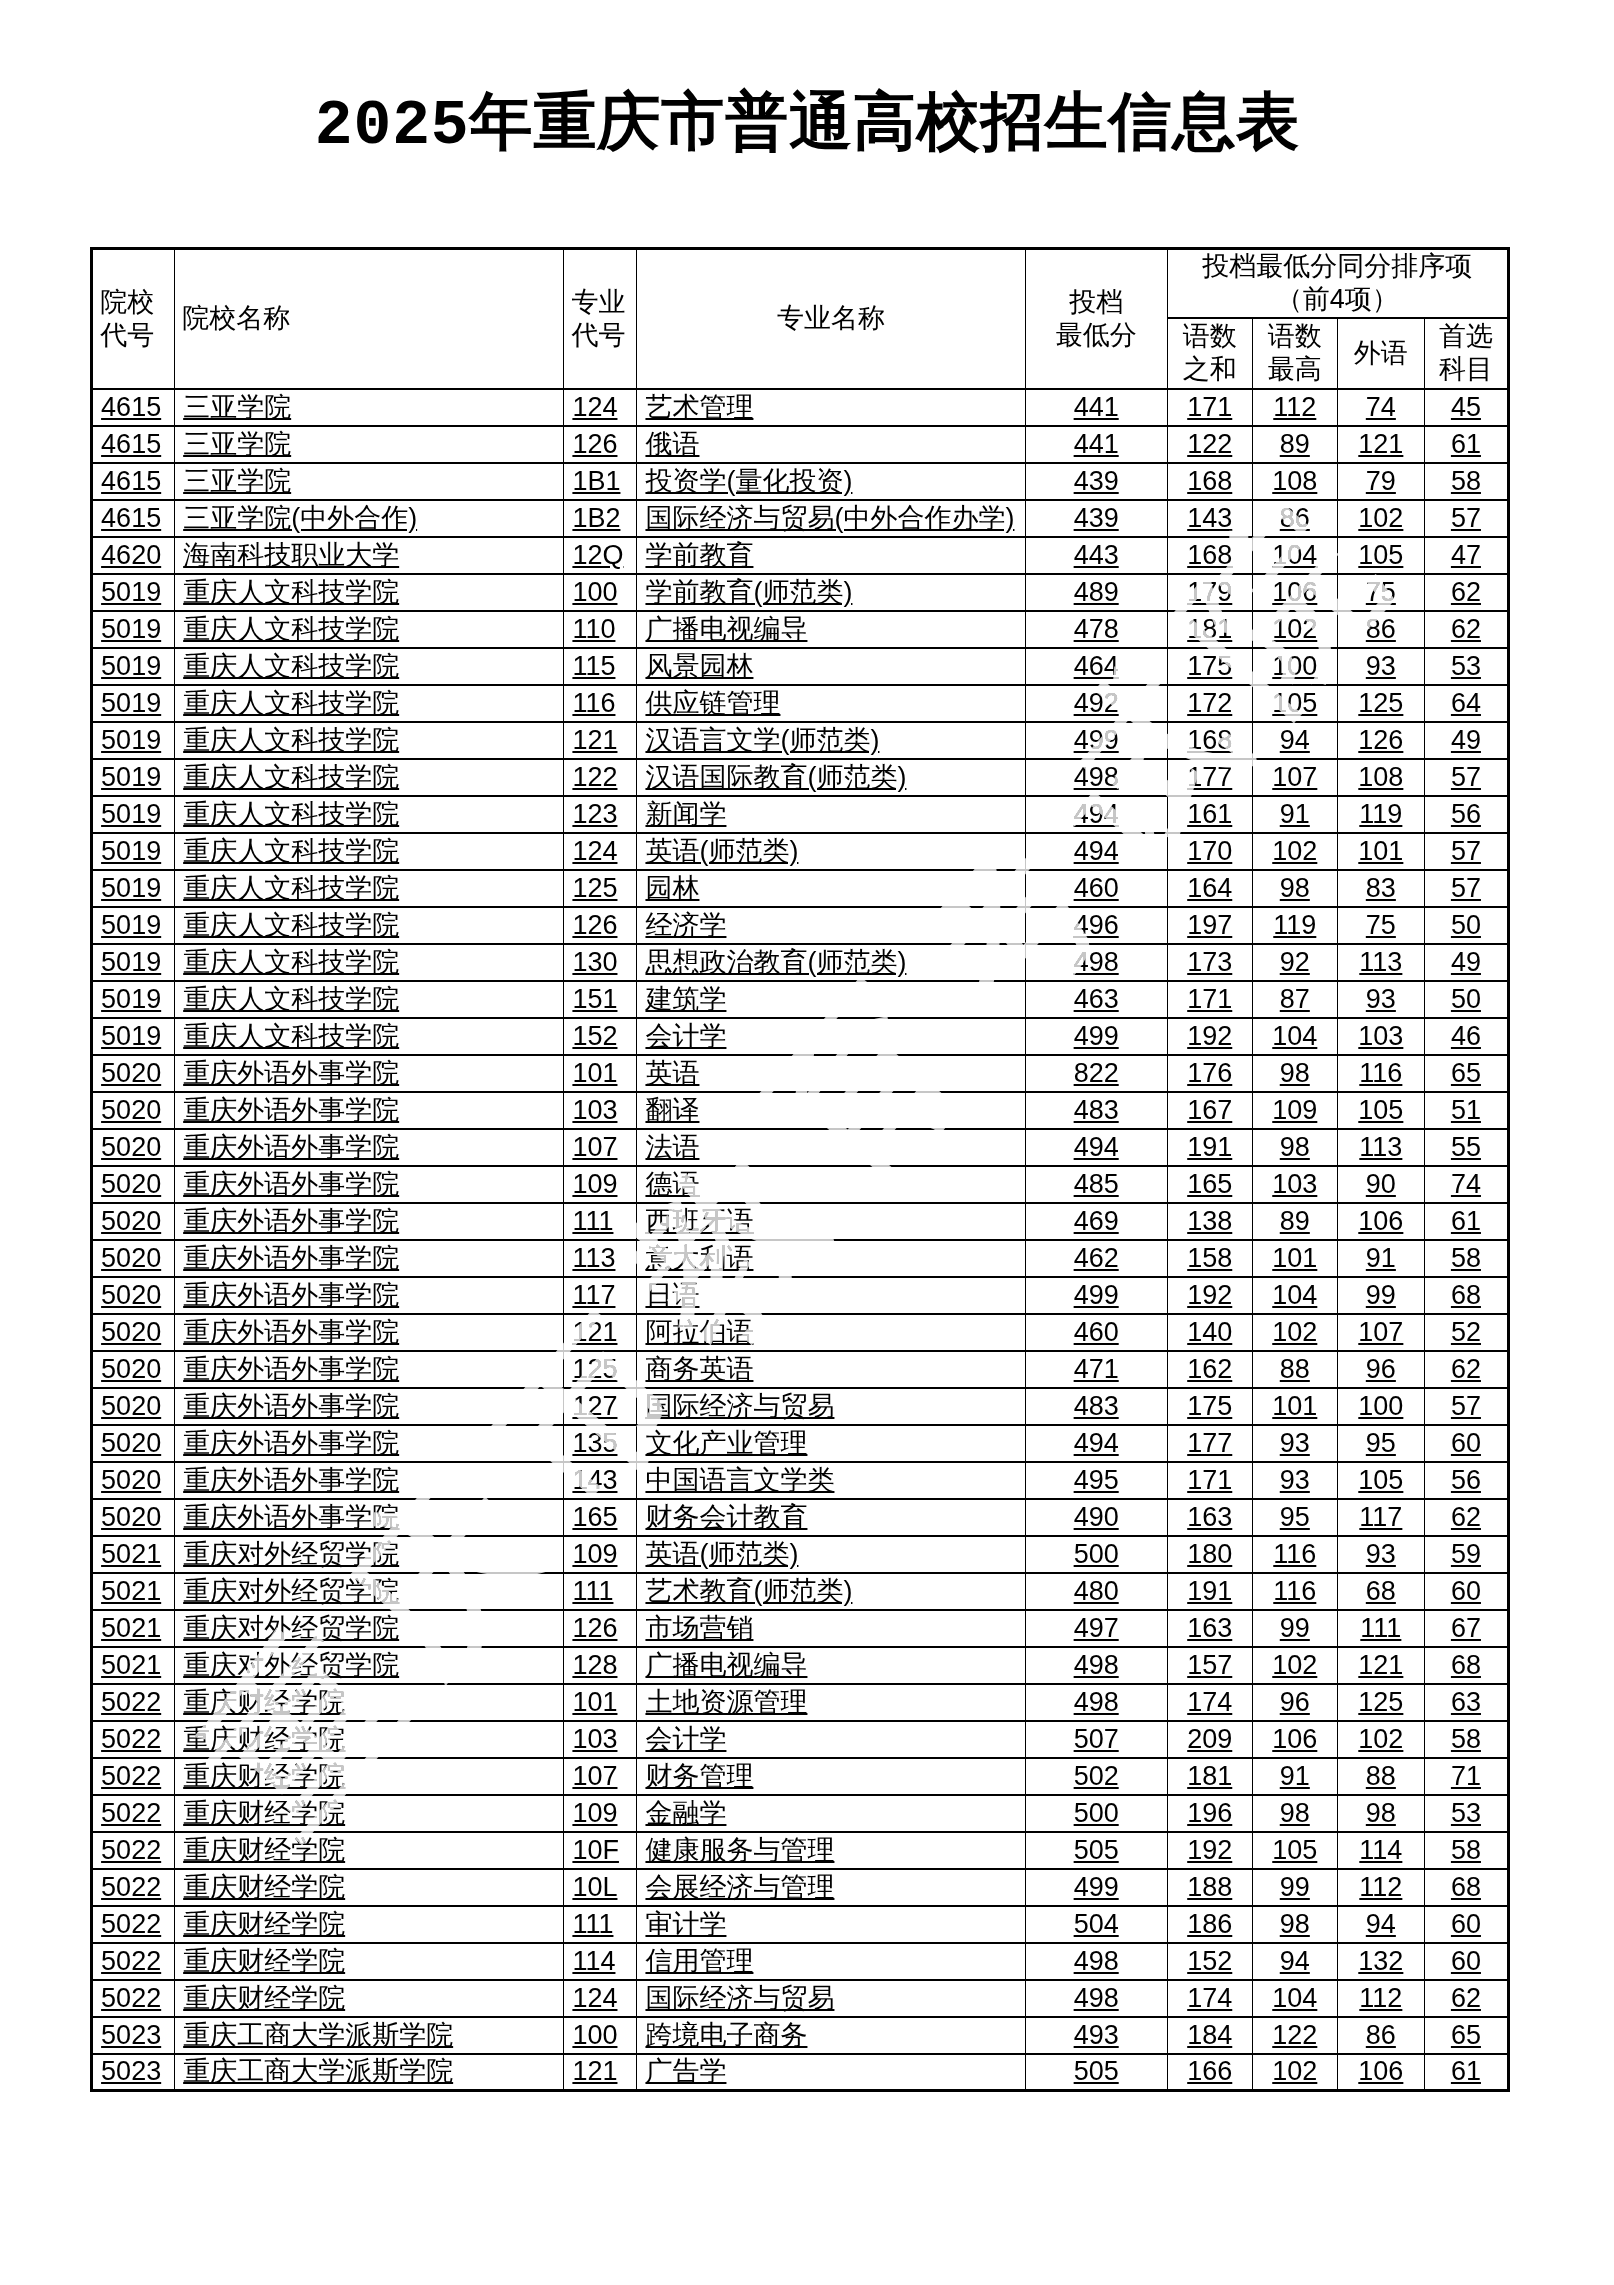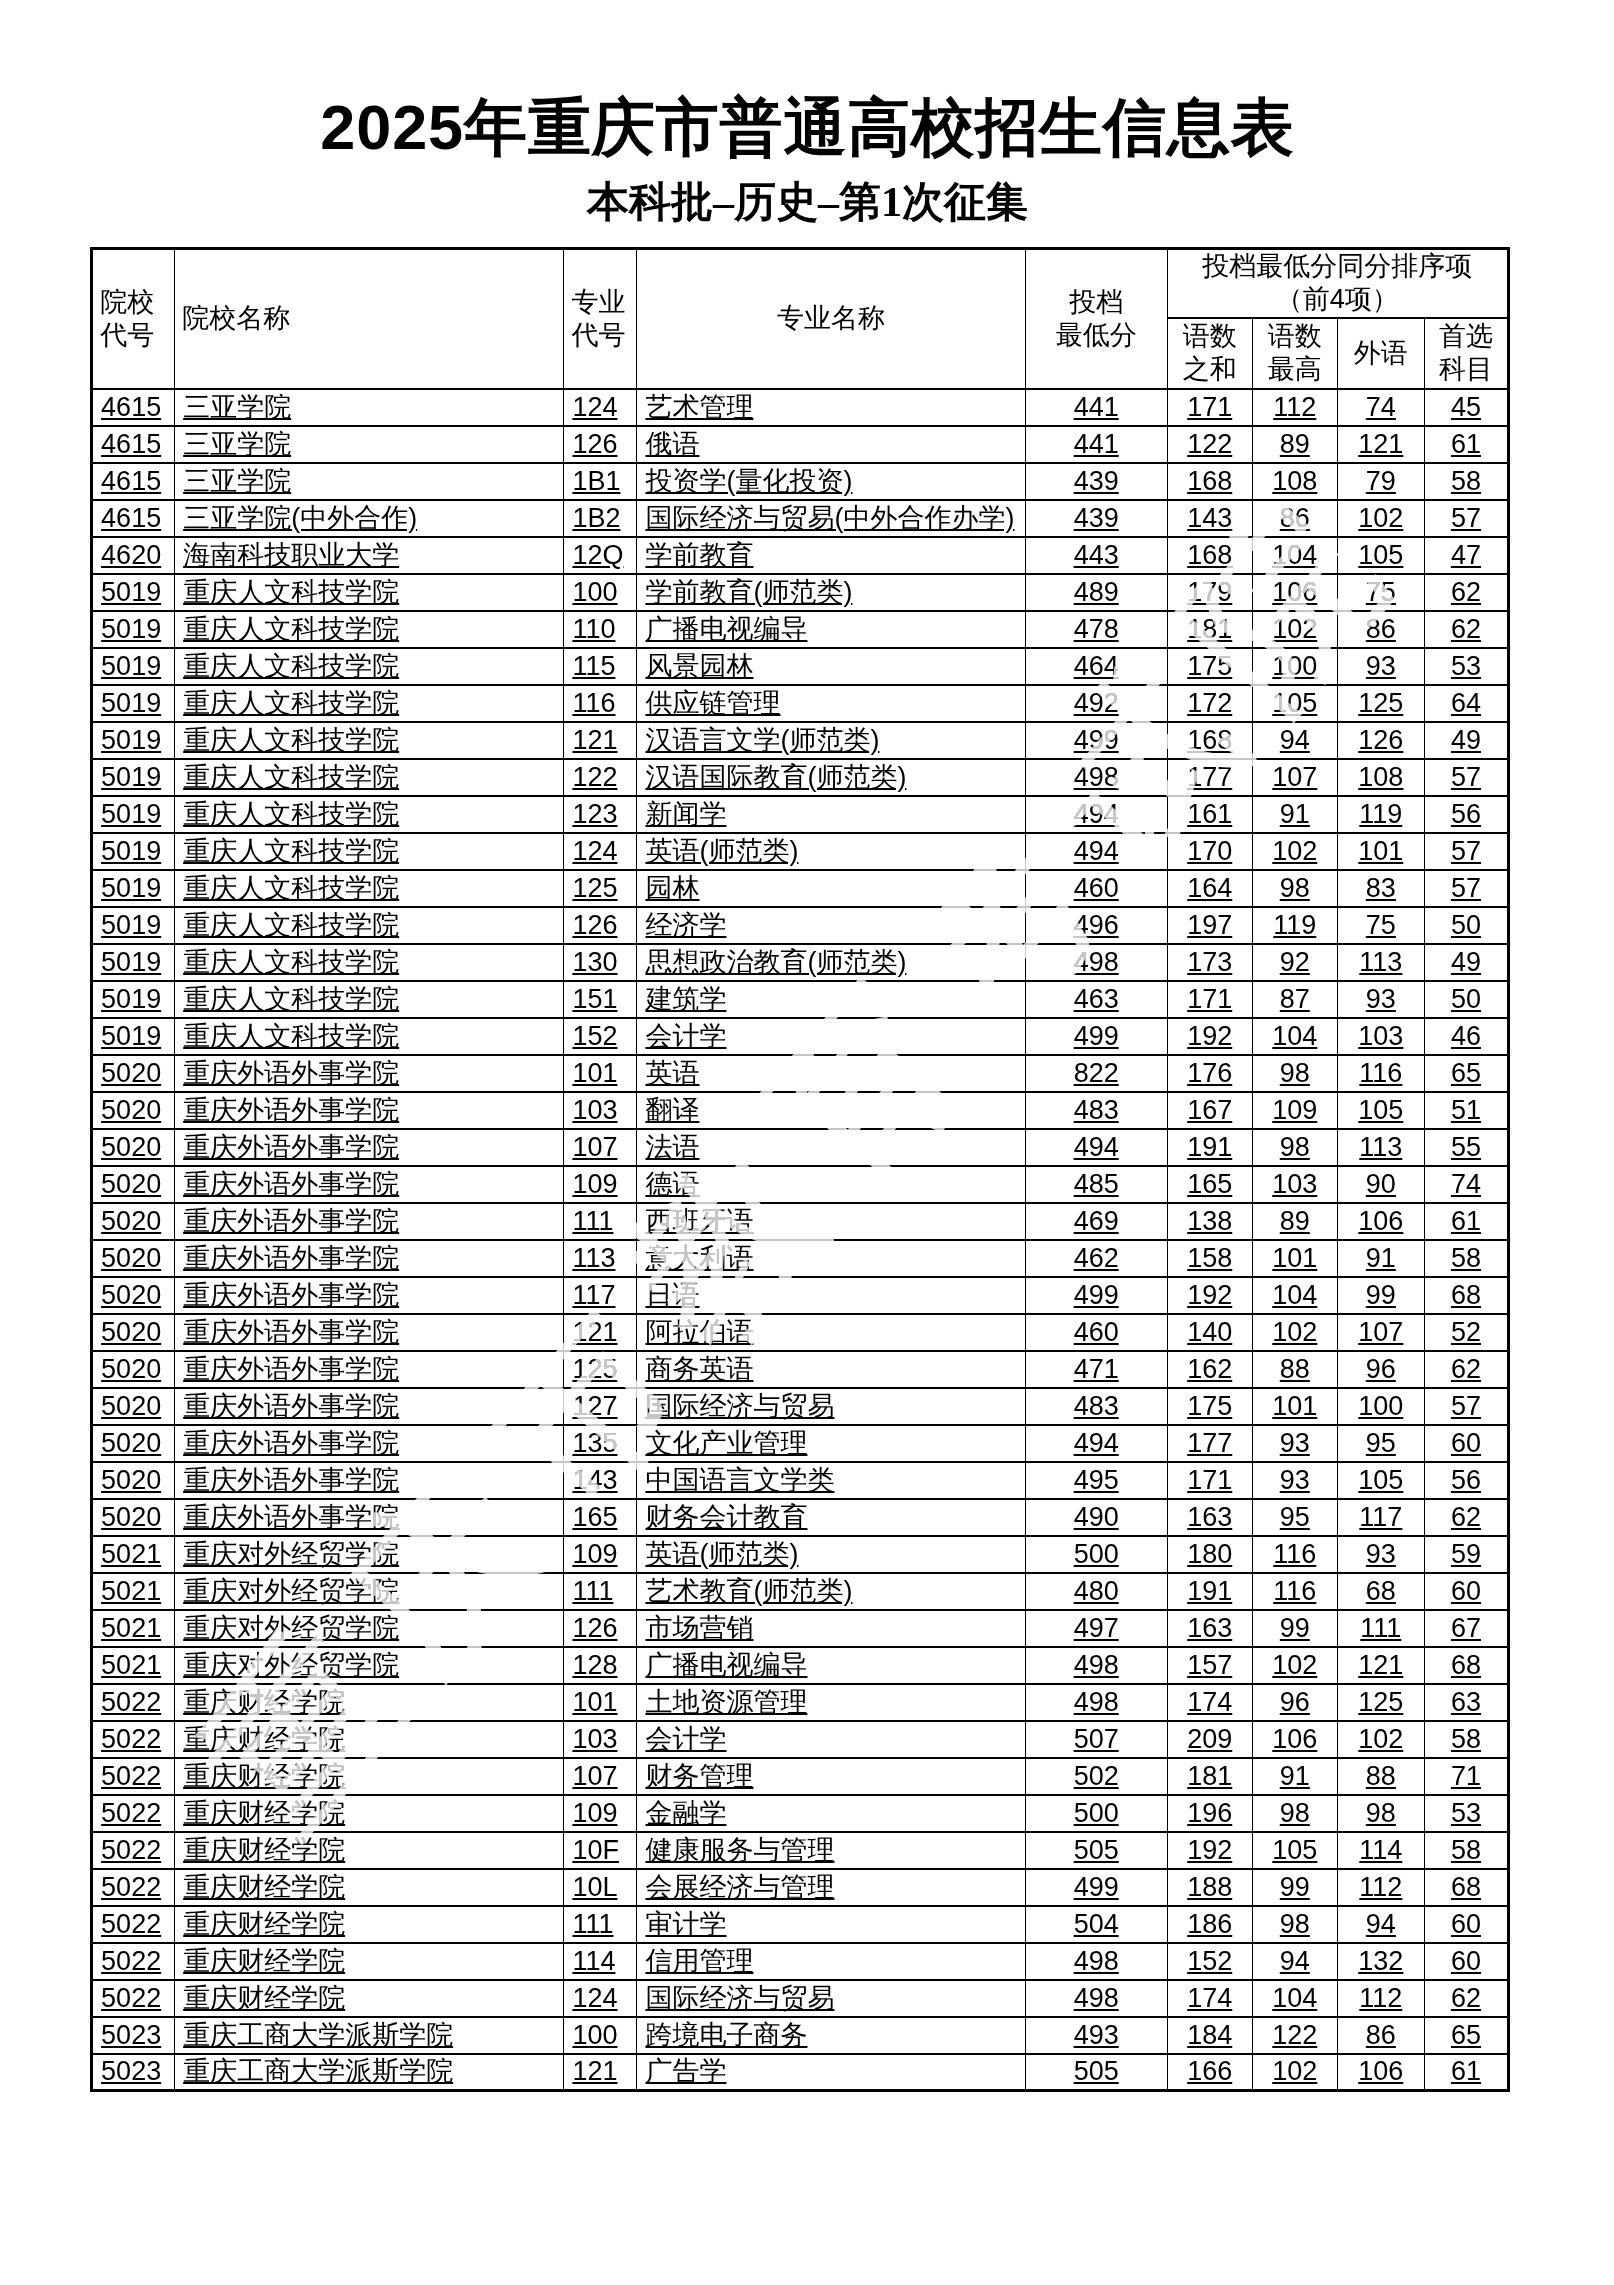--- a/index.html
+++ b/index.html
@@ -4,21 +4,21 @@
 <style>
   html,body { margin:0; padding:0; background:#ffffff; }
   .page {
     position:relative; width:1615px; height:2285px;
     background:#ffffff; overflow:hidden; color:#000;
     font-family:"Liberation Sans", sans-serif;
   }
   .title {
     position:absolute; top:89px; left:0; width:100%;
     text-align:center; font-size:63px; line-height:76px;
-    font-family:Liberation Sans, sans-serif; font-weight:bold; letter-spacing:0.9px;
+    font-family:Liberation Mono, monospace; font-weight:bold; letter-spacing:0.9px;
   }
   .subtitle {
     position:absolute; top:177px; left:0; width:100%;
     text-align:center; font-size:42px; line-height:51px;
     font-family:"Liberation Serif", serif; font-weight:bold;
   }
   table.main {
     position:absolute; left:90px; top:247px; width:1420px;
     border-collapse:collapse; table-layout:fixed;
     border:3.6px solid #000;
@@ -53,21 +53,20 @@
     font-family:"Liberation Serif", serif;
     z-index:10; pointer-events:none;
   }
 </style>
 </head>
 <body>
 
 <div class="page">
 
   <div class="title">2025年重庆市普通高校招生信息表</div>
-  <div class="subtitle">本科批–历史–第1次征集</div>
 
   <table class="main">
     <colgroup>
       <col style="width:83px">
         <col style="width:389px">
         <col style="width:73px">
       <col style="width:388px">
         <col style="width:142px">
         <col style="width:85px">
       <col style="width:85px">

